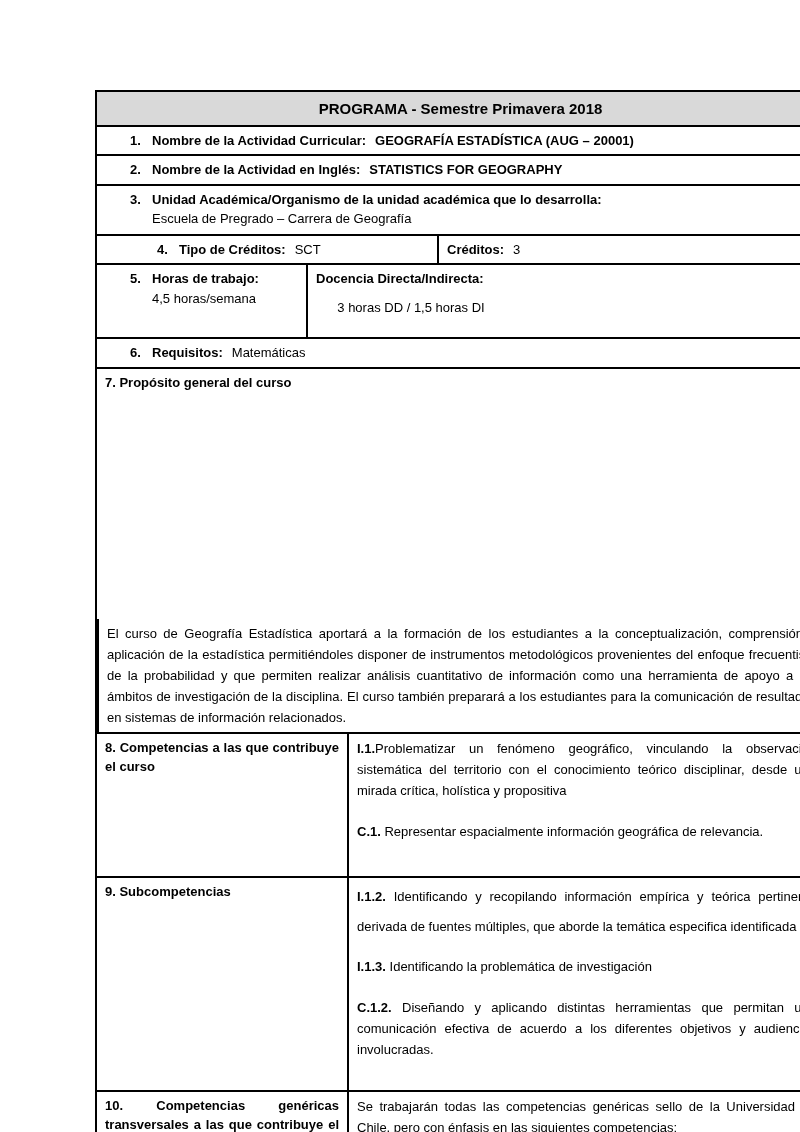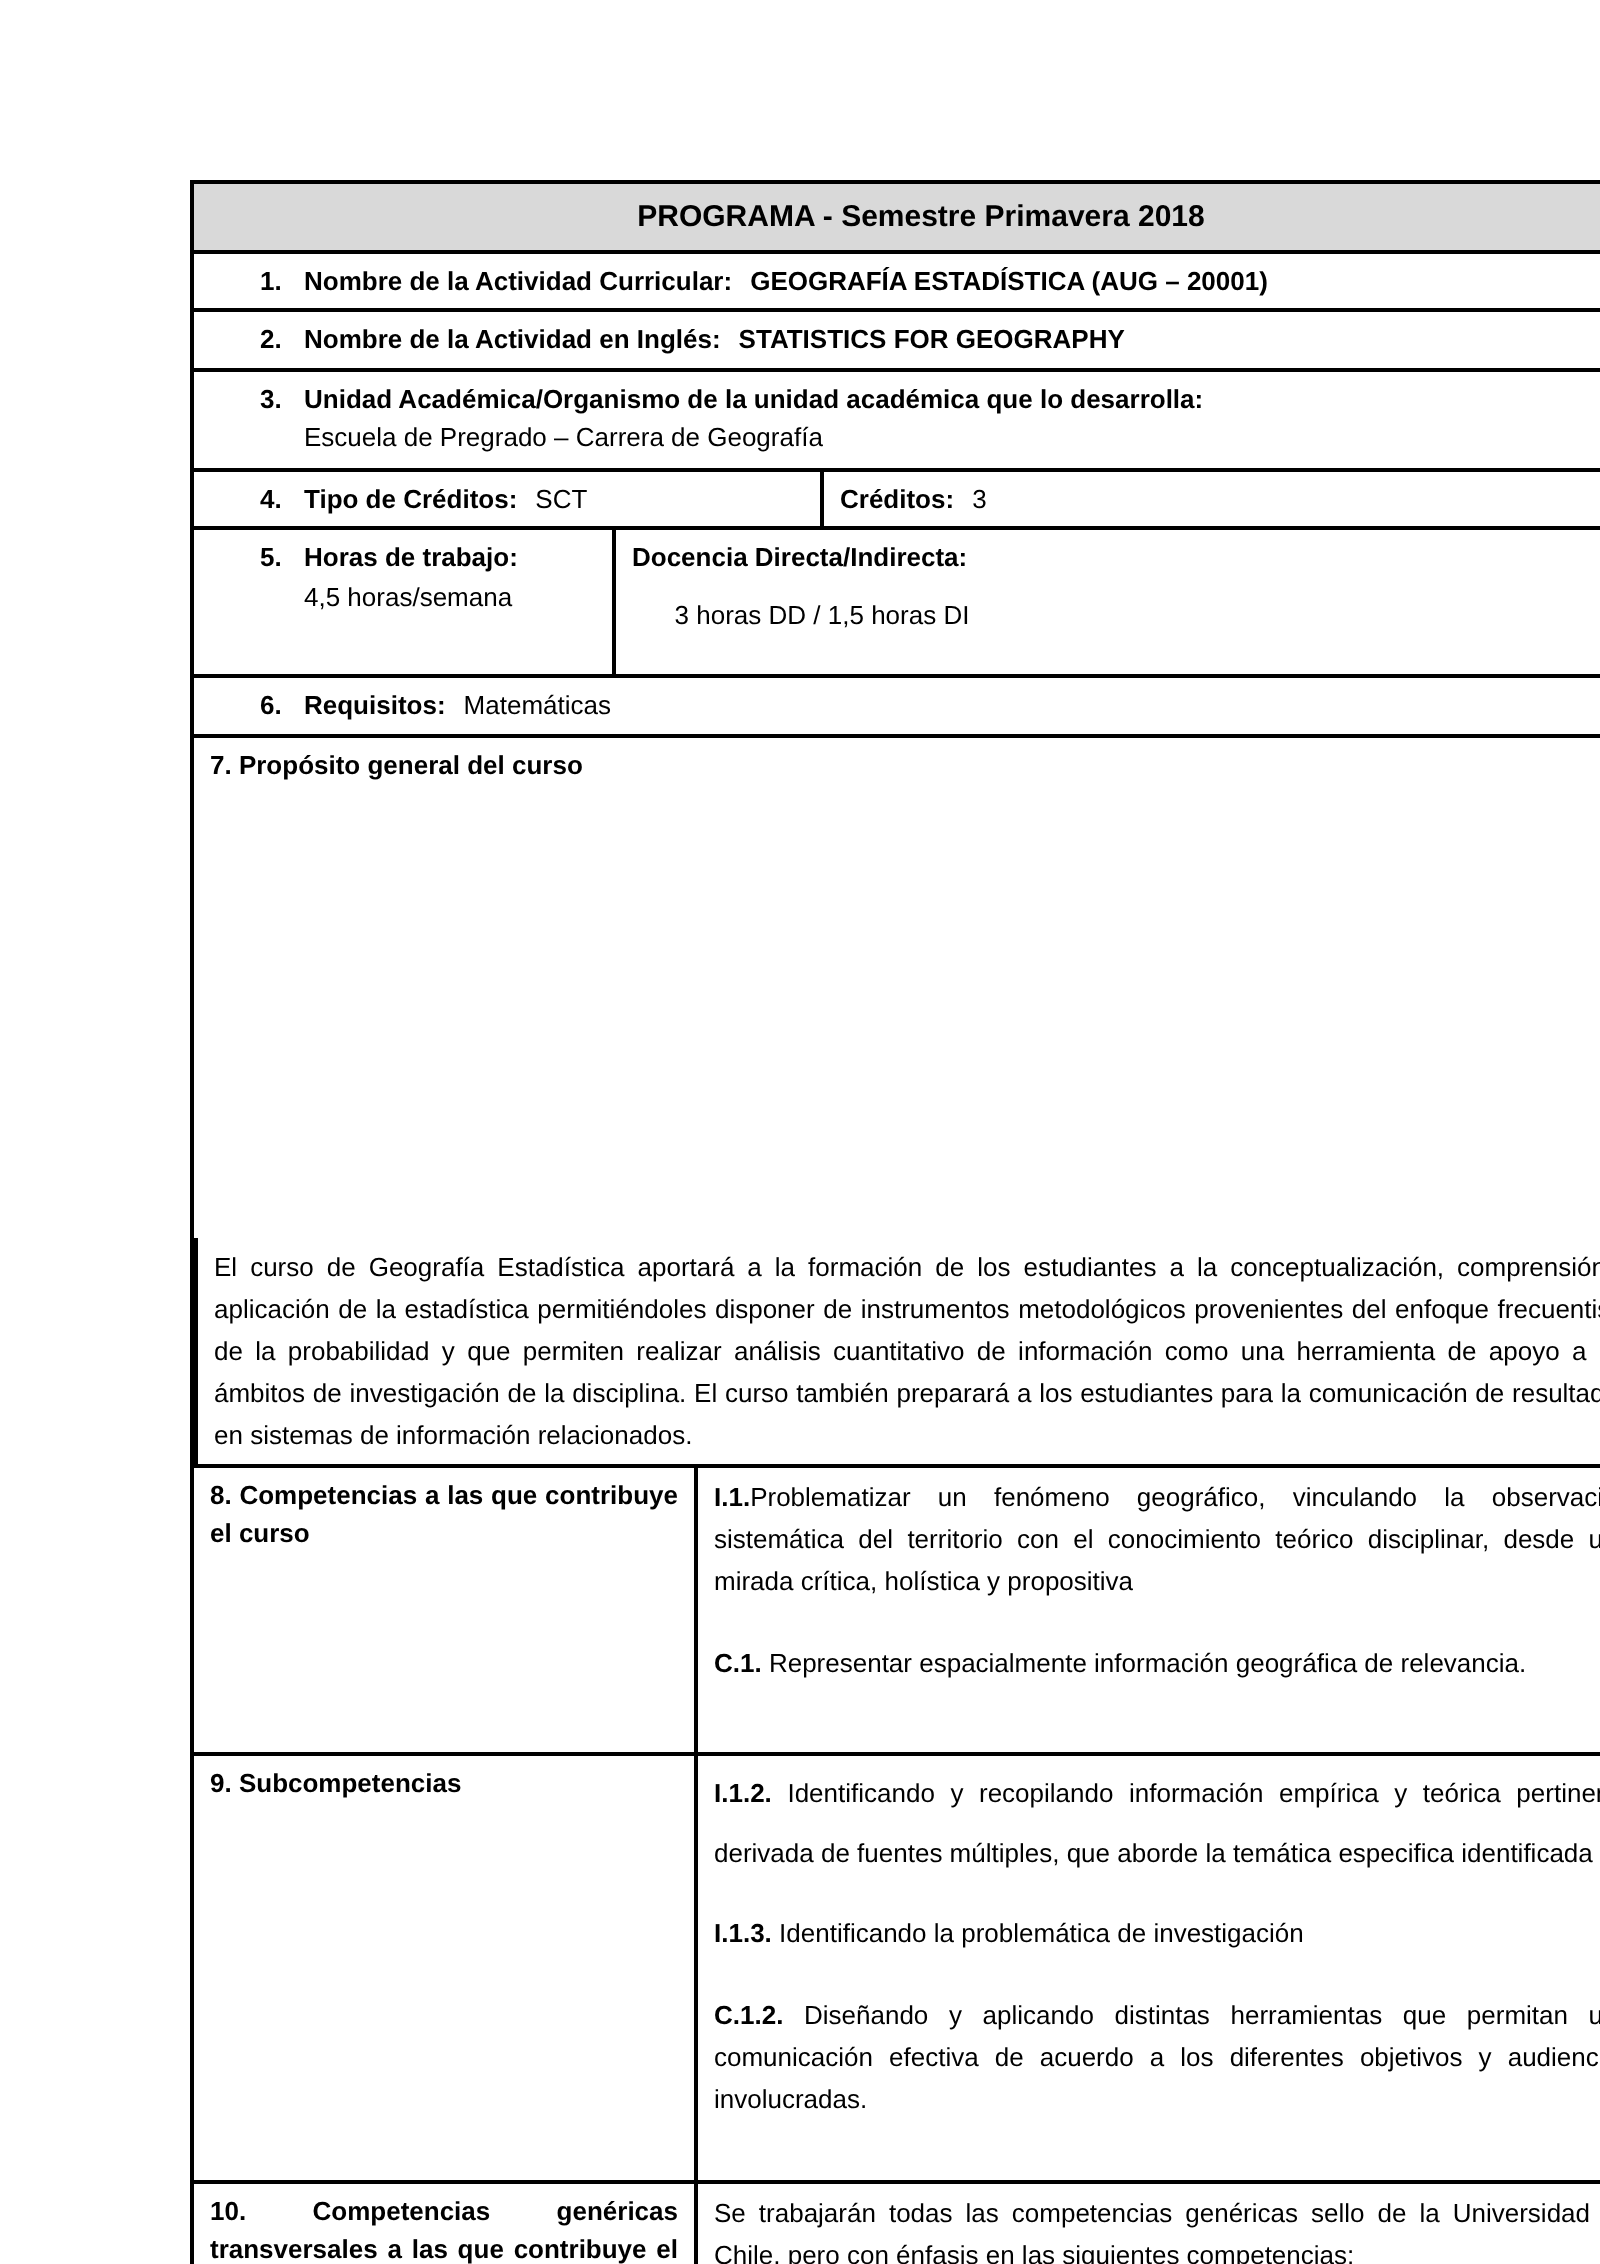--- a/index.html
+++ b/index.html
@@ -33,21 +33,21 @@
   .r3 { min-height: 50px; }
   .r4 { min-height: 27px; }
   .r5 { min-height: 74px; }
   .rp { min-height: 26px; }
   .rq { min-height: 26px; }
   .r7 { min-height: 202px; flex-direction: column; }
   .r8 { min-height: 144px; }
   .r9 { min-height: 214px; }
   .r10 { min-height: 94px; }
 
-  .c41 { flex: 0 0 313px; }
+  .c41 { flex: 0 0 313px; margin-left: 27px; }
   .c51 { flex: 0 0 209px; }
   .c52 { flex: 0 0 208px; }
   .c53 { flex: 1 1 auto; }
   .lcol { flex: 0 0 250px; }
   .rcol { flex: 1 1 auto; }
 
   .ddval { margin-top: 9px; text-align: center; }
   .li { margin-left: 3px; margin-top: 1px; }
   .litext { margin-left: 6px; }
 

